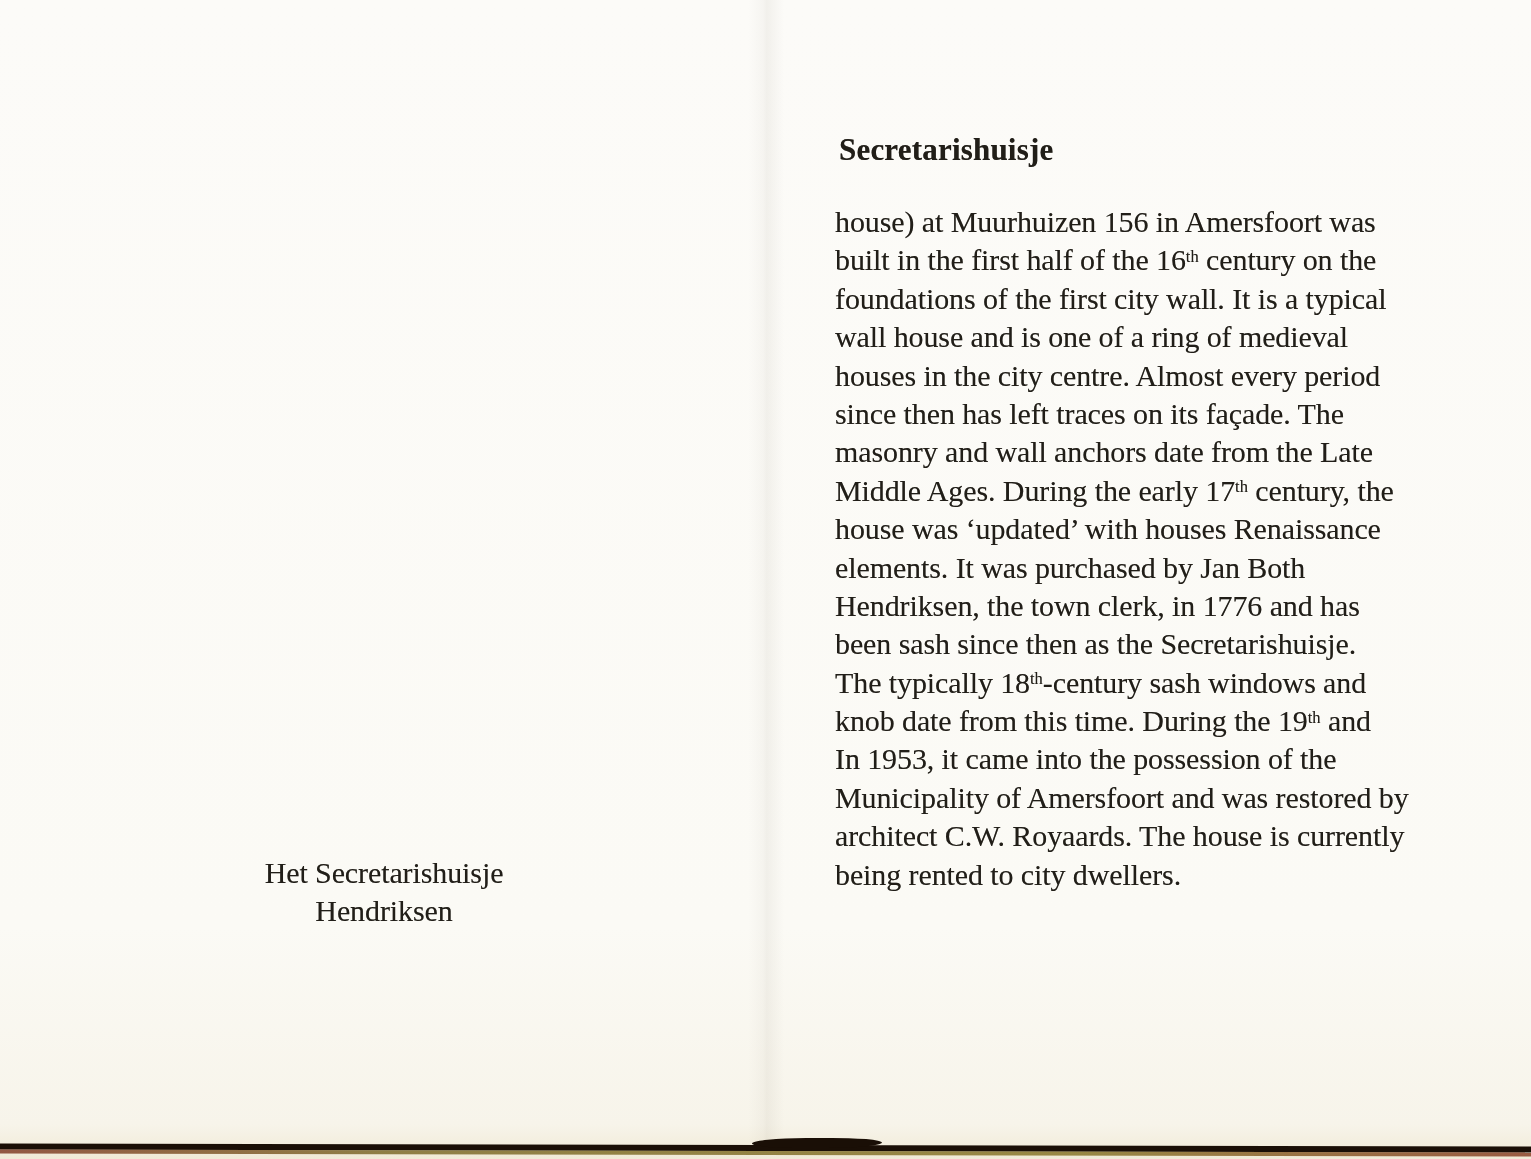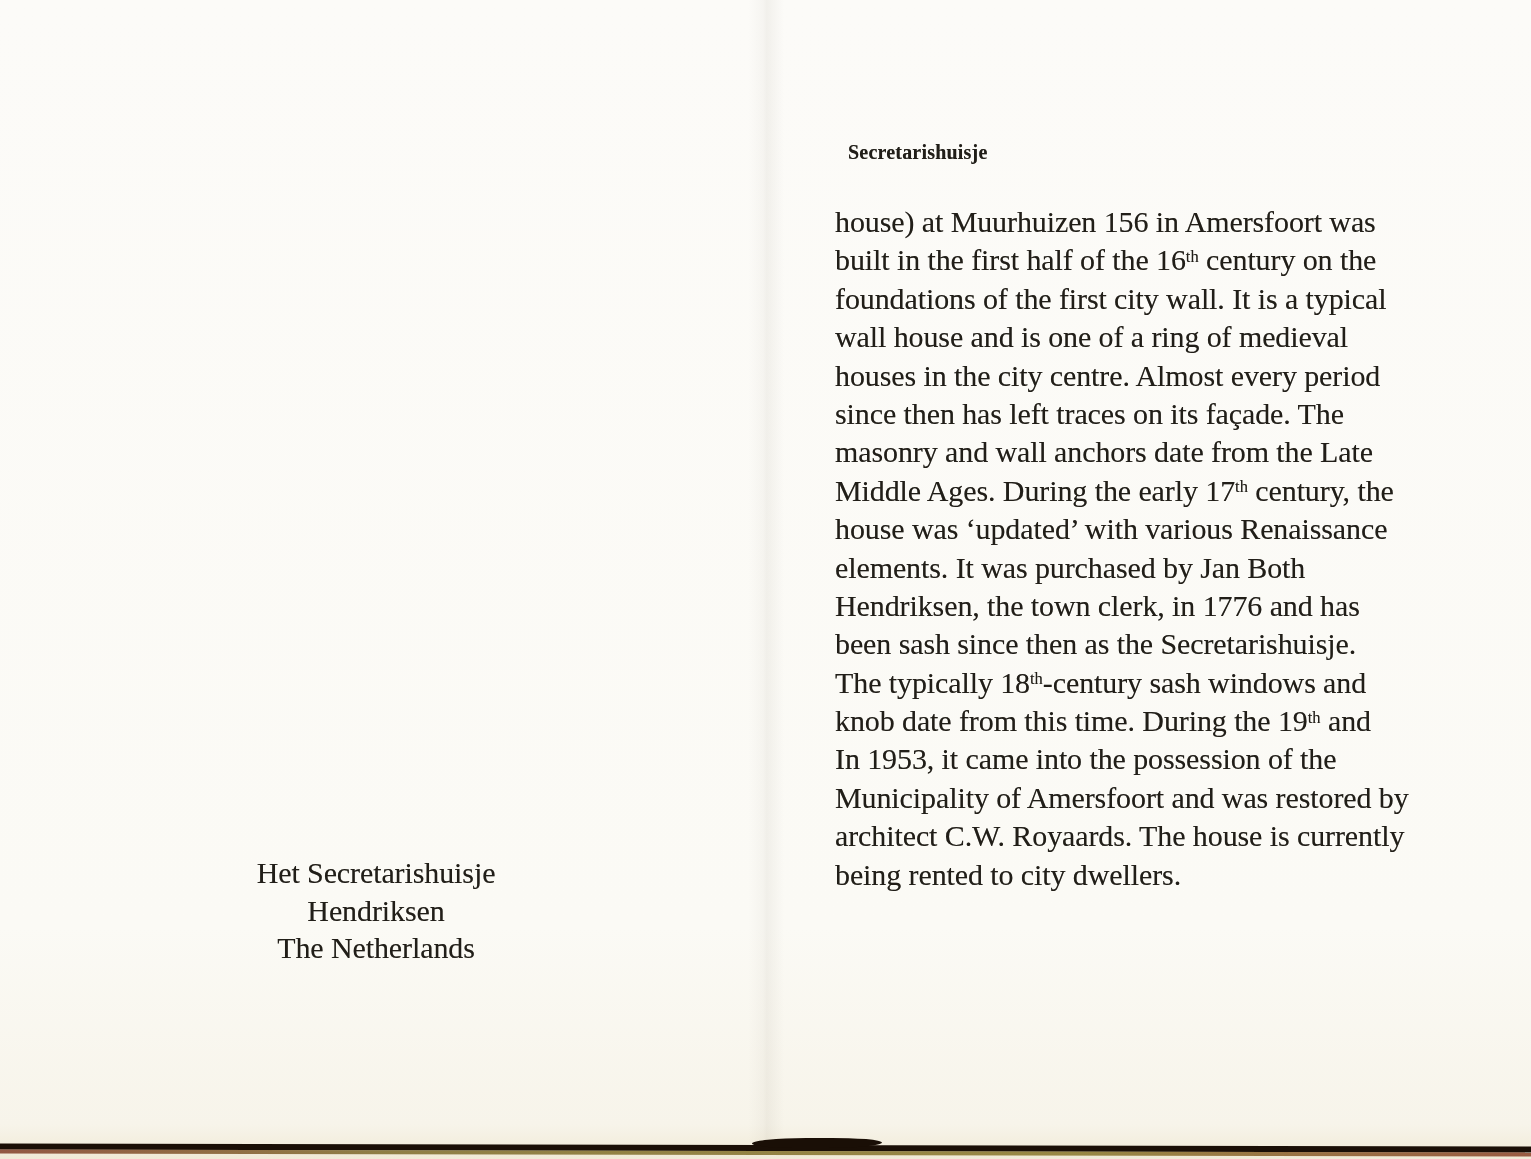--- a/index.html
+++ b/index.html
@@ -18,21 +18,21 @@
     position: relative;
     width: 1531px;
     height: 1159px;
     background: linear-gradient(180deg, #fcfbf8 0%, #fbfaf5 80%, #f7f4ea 97%, #f0ead6 100%);
   }
   .page {
     position: absolute;
     top: 0;
     height: 1140px;
   }
-  .left-page  { left: 0;     width: 765px; padding-left: 35px; }
+  .left-page  { left: 8px;     width: 765px; padding-left: 35px; }
   .right-page { left: 835px; width: 680px; }
 
   
   .fold {
     position: absolute;
     left: 748px;
     top: 0;
     width: 36px;
     height: 1142px;
     background: linear-gradient(90deg,
@@ -72,22 +72,22 @@
     height: 10px;
     background: #1a0f06;
     border-radius: 50% / 60%;
     transform: rotate(-0.4deg);
   }
 
   .heading {
     position: absolute;
     left: 0;
     top: 128px;
-    margin: 13px;
-    font-size: 20px;
+    margin: 4px;
+    font-size: 31px;
     font-weight: 700;
     letter-spacing: 0.2px;
     white-space: pre;
     text-shadow: 0 0 0.5px rgba(33,30,24,0.55);
   }
   .body-text {
     position: absolute;
     left: 0;
     top: 203px;
     font-size: 30px;
@@ -124,36 +124,35 @@
 </style>
 </head>
 <body>
 
 <div class="scan">
 
   <div class="page left-page">
     <div class="address">
         <div class="line">Het Secretarishuisje</div>
         <div class="line">Hendriksen</div>
-        <div class="line">The Netherlands</div>
       </div>
   </div>
 
   <div class="page right-page">
     <h1 class="heading">Secretarishuisje</h1>
     <div class="body-text">
         <div class="line">house) at Muurhuizen 156 in Amersfoort was</div>
         <div class="line">built in the first half of the 16<span class="sup">th</span> century on the</div>
         <div class="line">foundations of the first city wall. It is a typical</div>
         <div class="line">wall house and is one of a ring of medieval</div>
         <div class="line">houses in the city centre. Almost every period</div>
         <div class="line">since then has left traces on its façade. The</div>
         <div class="line">masonry and wall anchors date from the Late</div>
         <div class="line">Middle Ages. During the early 17<span class="sup">th</span> century, the</div>
-        <div class="line">house was ‘updated’ with various Renaissance</div>
+        <div class="line">house was ‘updated’ with houses Renaissance</div>
         <div class="line">elements. It was purchased by Jan Both</div>
         <div class="line">Hendriksen, the town clerk, in 1776 and has</div>
         <div class="line">been sash since then as the Secretarishuisje.</div>
         <div class="line">The typically 18<span class="sup">th</span>-century sash windows and</div>
         <div class="line">knob date from this time. During the 19<span class="sup">th</span> and</div>
         <div class="line">In 1953, it came into the possession of the</div>
         <div class="line">Municipality of Amersfoort and was restored by</div>
         <div class="line">architect C.W. Royaards. The house is currently</div>
         <div class="line">being rented to city dwellers.</div>
       </div>

